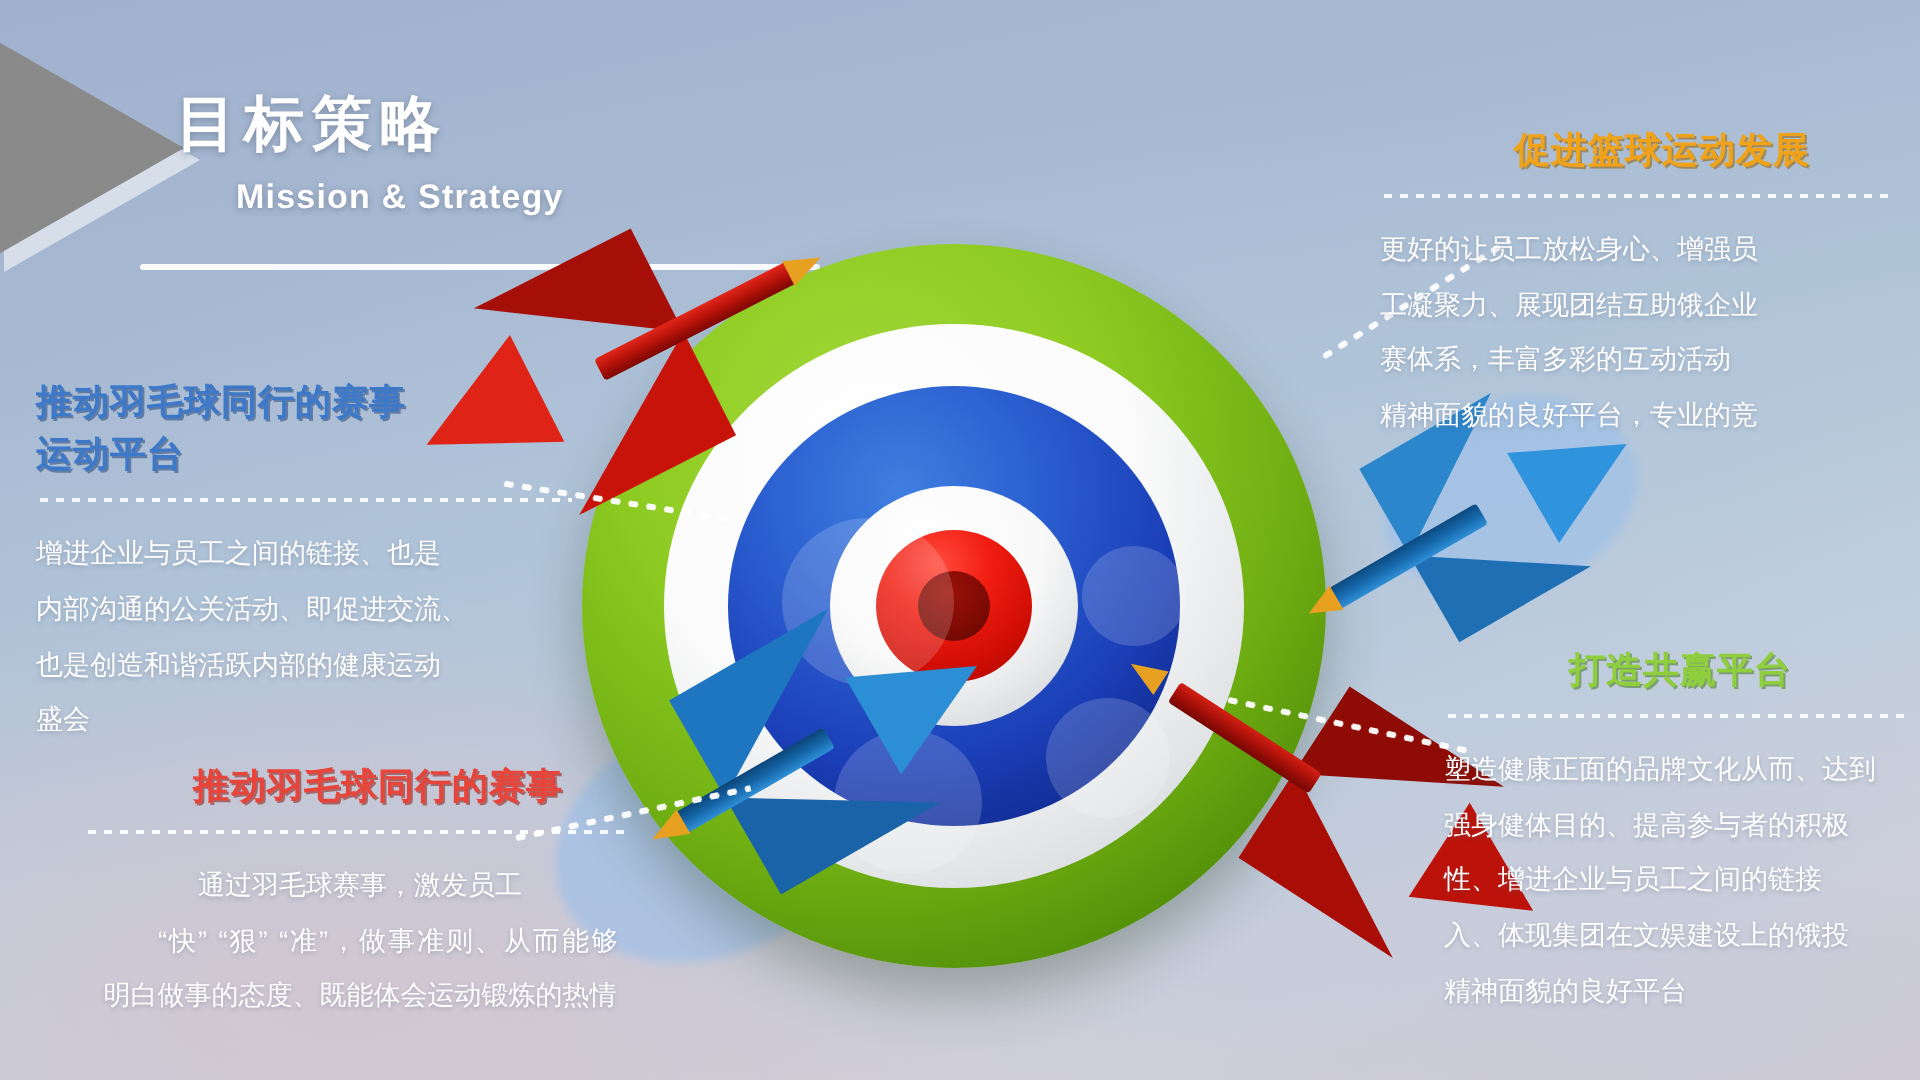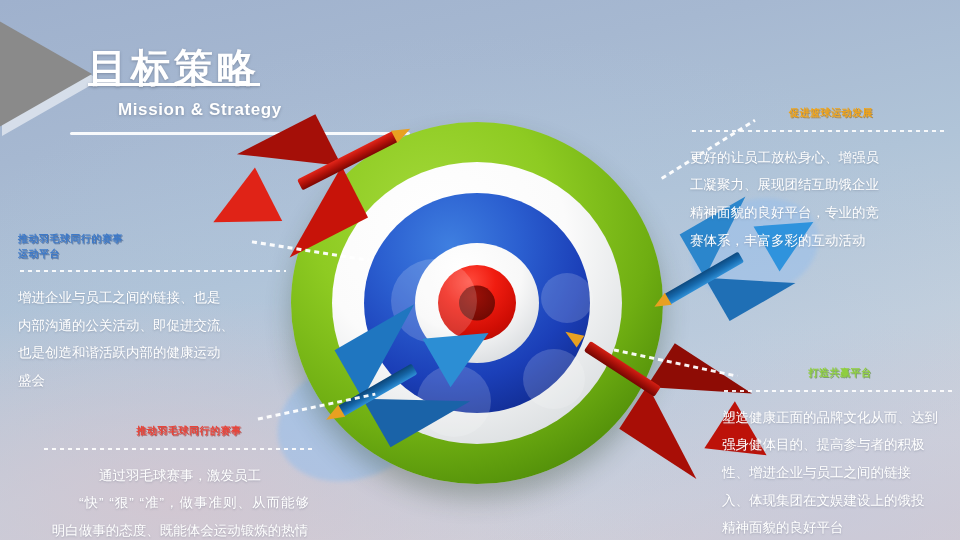--- a/index.html
+++ b/index.html
@@ -25,22 +25,22 @@
   }
   .tri-main{
     position:absolute;left:-4px;top:0;width:0;height:0;
     border-top:56px solid transparent;border-bottom:56px solid transparent;
     border-left:98px solid #8a8a8a;
   }
 
   
   .title-block{position:absolute;left:88px;top:44px;width:420px;}
   .title-cn{
-    font-size:39px;font-weight:700;color:#ffffff;letter-spacing:4px;
-    text-shadow:0 1px 3px rgba(80,90,110,.45);line-height:1.25;text-decoration:underline;
+    font-size:30px;font-weight:700;color:#ffffff;letter-spacing:4px;
+    text-shadow:0 1px 3px rgba(80,90,110,.45);line-height:1.25;
   }
   .title-en{
     font-size:17px;font-weight:700;color:#ffffff;letter-spacing:.6px;
     margin-top:7px;margin-left:30px;text-shadow:0 1px 3px rgba(80,90,110,.45);
   }
   .title-rule{
     position:absolute;left:-18px;top:88px;width:340px;height:3px;
     background:#ffffff;opacity:.92;border-radius:2px;
   }
 
@@ -144,21 +144,21 @@
   .dart-br .fin-c{left:176px;top:-28px;width:0;height:0;
     border-top:28px solid transparent;border-bottom:28px solid transparent;border-left:56px solid #bd1209;}
 
   
   .dots{position:absolute;height:3px;
     background-image:radial-gradient(circle,#ffffff 48%,rgba(255,255,255,0) 52%);
     background-size:9px 3px;background-repeat:repeat-x;transform-origin:0 50%;opacity:.95;}
 
   
   .block{position:absolute;}
-  .hd{font-size:10px;font-weight:700;line-height:1.45;letter-spacing:.5px;margin-top:44px;}
+  .hd{font-size:18px;font-weight:700;line-height:1.45;letter-spacing:.5px;}
   .hd-blue{color:#3d79c8;text-shadow:1px 1px 0 rgba(30,60,110,.5);}
   .hd-orange{color:#f0a318;text-shadow:1px 1px 0 rgba(150,95,0,.55);}
   .hd-red{color:#e8443a;text-shadow:1px 1px 0 rgba(140,25,18,.55);}
   .hd-green{color:#8fcf3e;text-shadow:1px 1px 0 rgba(70,120,25,.55);}
   .sep{height:2px;background-image:radial-gradient(circle,#ffffff 46%,rgba(255,255,255,0) 52%);
     background-size:8px 2px;background-repeat:repeat-x;margin:9px 0 12px 0;opacity:.9;}
   .body-txt{font-size:13.5px;line-height:2.05;color:#ffffff;
     text-shadow:0 1px 2px rgba(90,100,120,.35);}
   .body-txt div{white-space:nowrap;}
 
@@ -259,22 +259,22 @@
   </div>
 
   <div class="block blk-tr">
     <div class="hd hd-orange">
       <div>促进篮球运动发展</div>
     </div>
     <div class="sep"></div>
     <div class="body-txt">
       <div>更好的让员工放松身心、增强员</div>
       <div>工凝聚力、展现团结互助饿企业</div>
+      <div>赛体系，丰富多彩的互动活动</div>
       <div>精神面貌的良好平台，专业的竞</div>
-      <div>赛体系，丰富多彩的互动活动</div>
     </div>
   </div>
 
   <div class="block blk-bl">
     <div class="hd hd-red">
       <div>推动羽毛球同行的赛事</div>
     </div>
     <div class="sep"></div>
     <div class="body-txt">
       <div>通过羽毛球赛事，激发员工</div>

